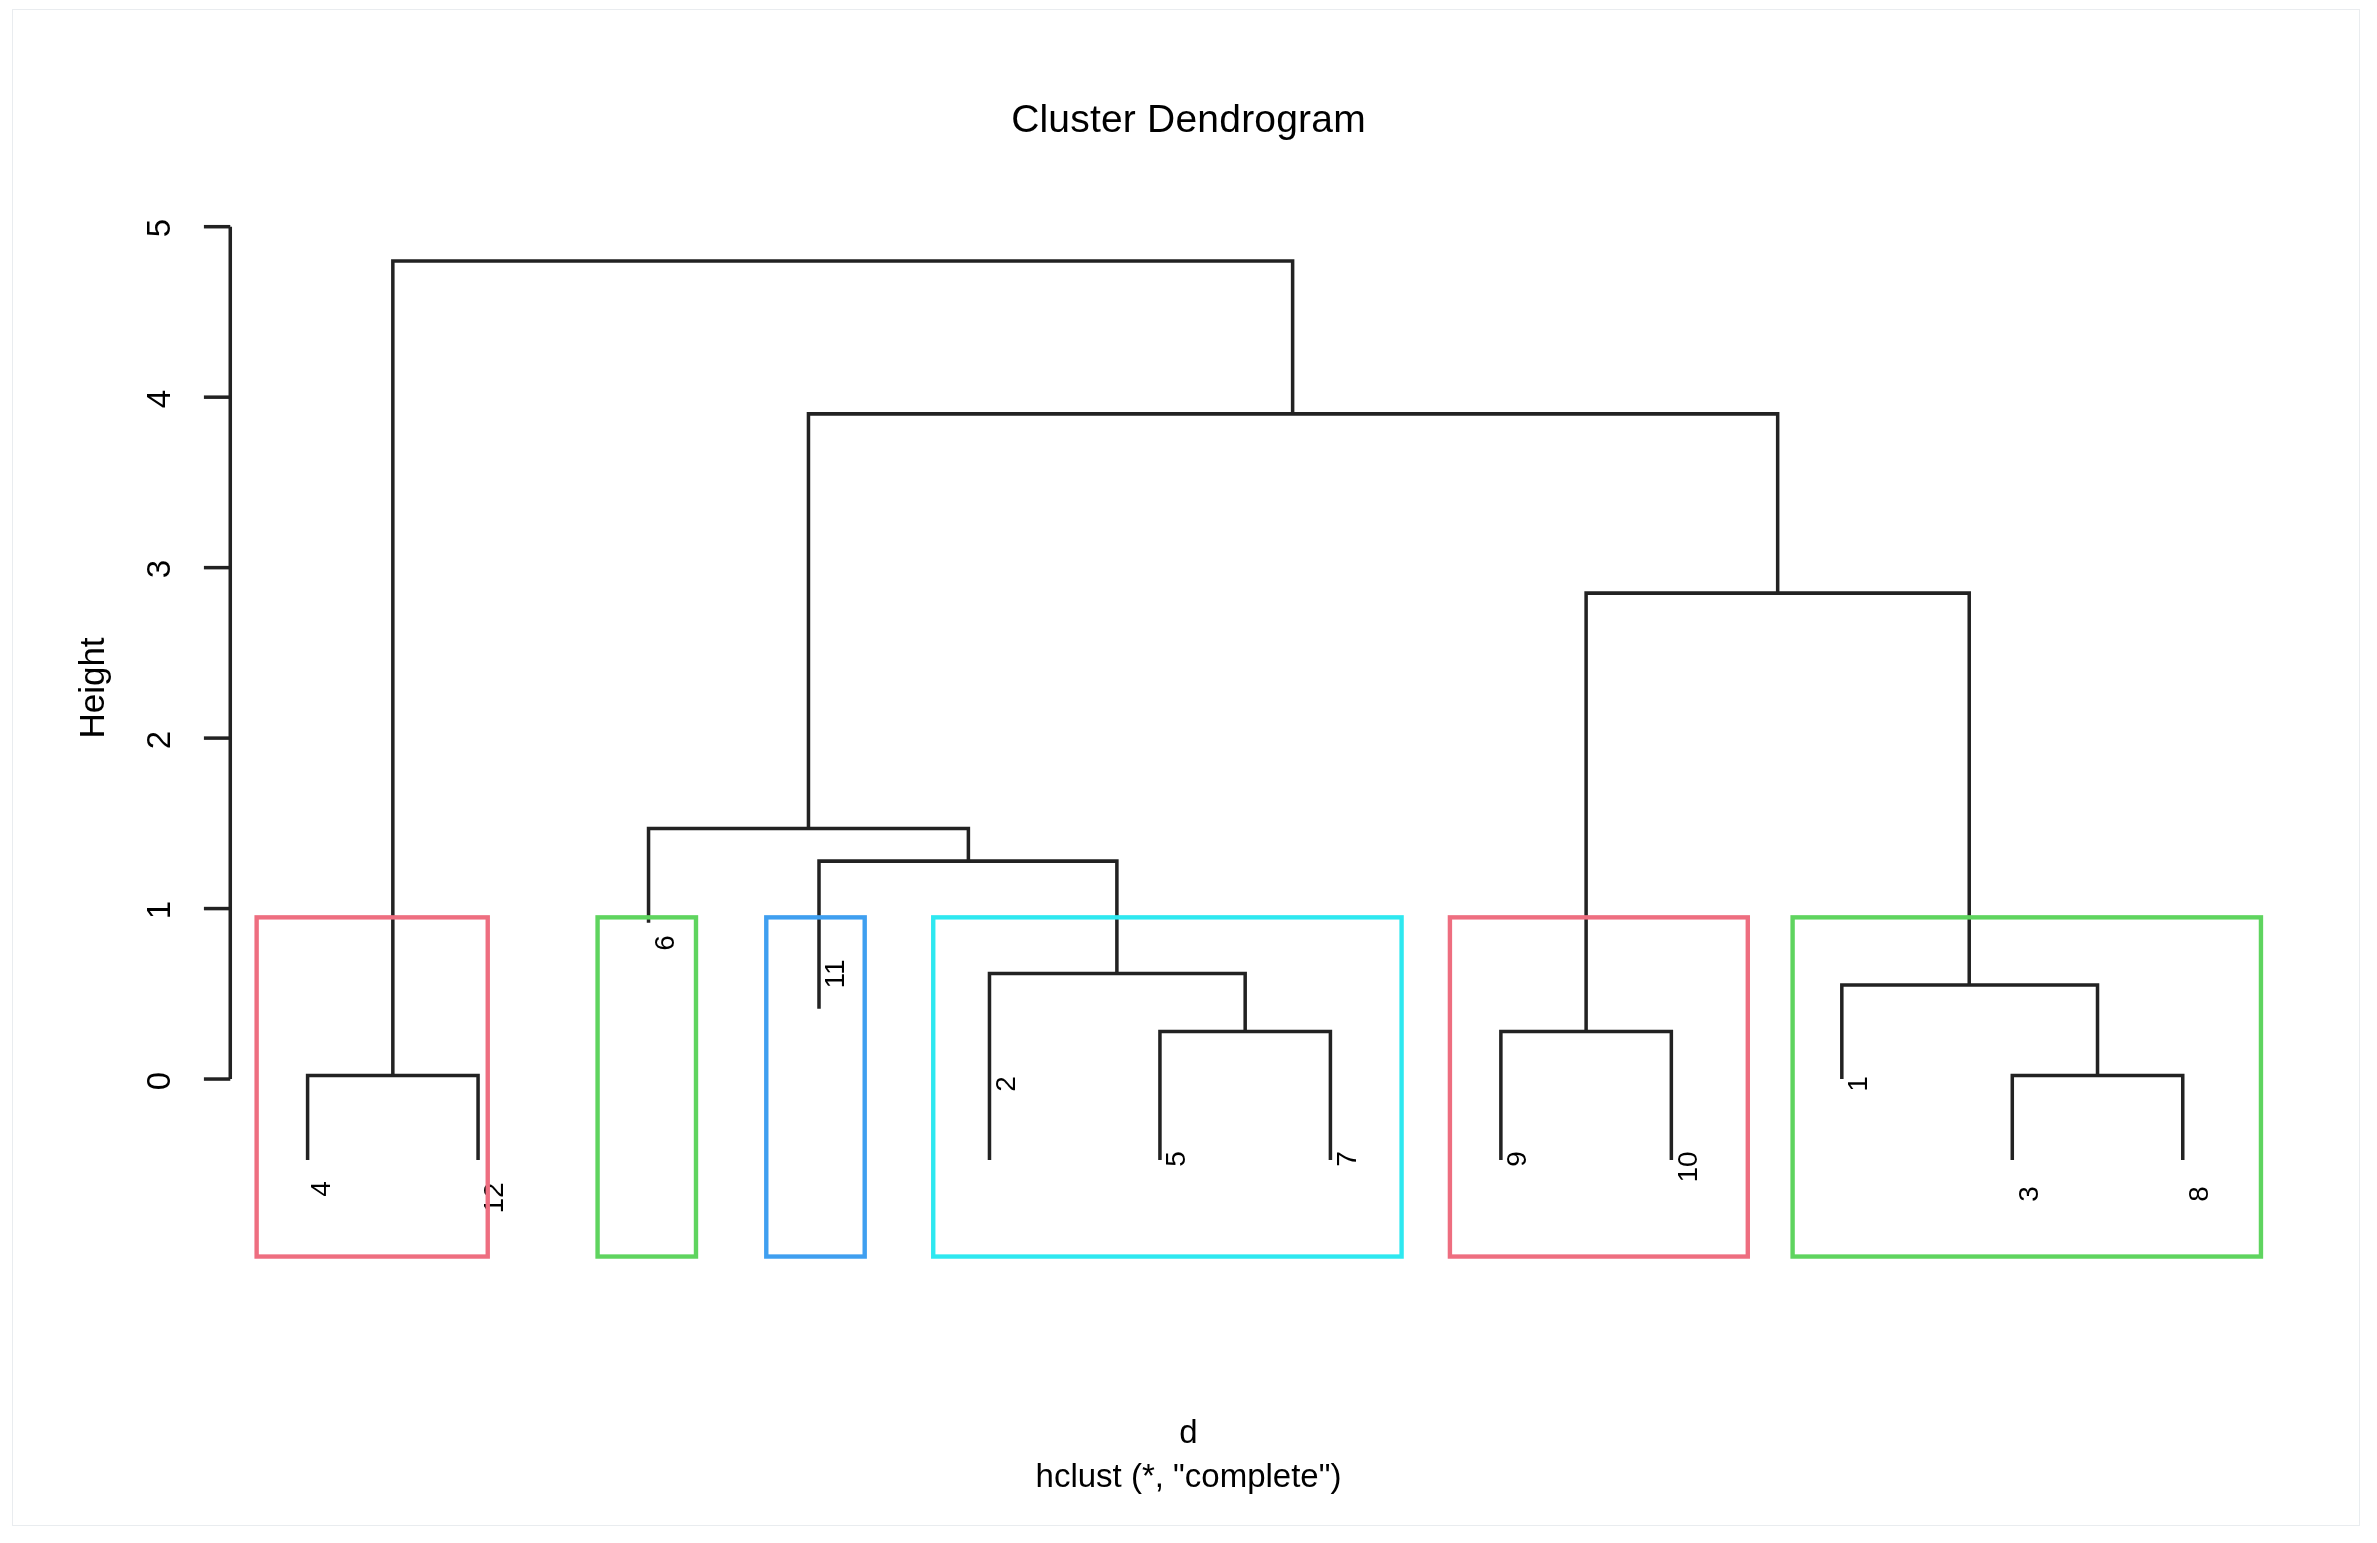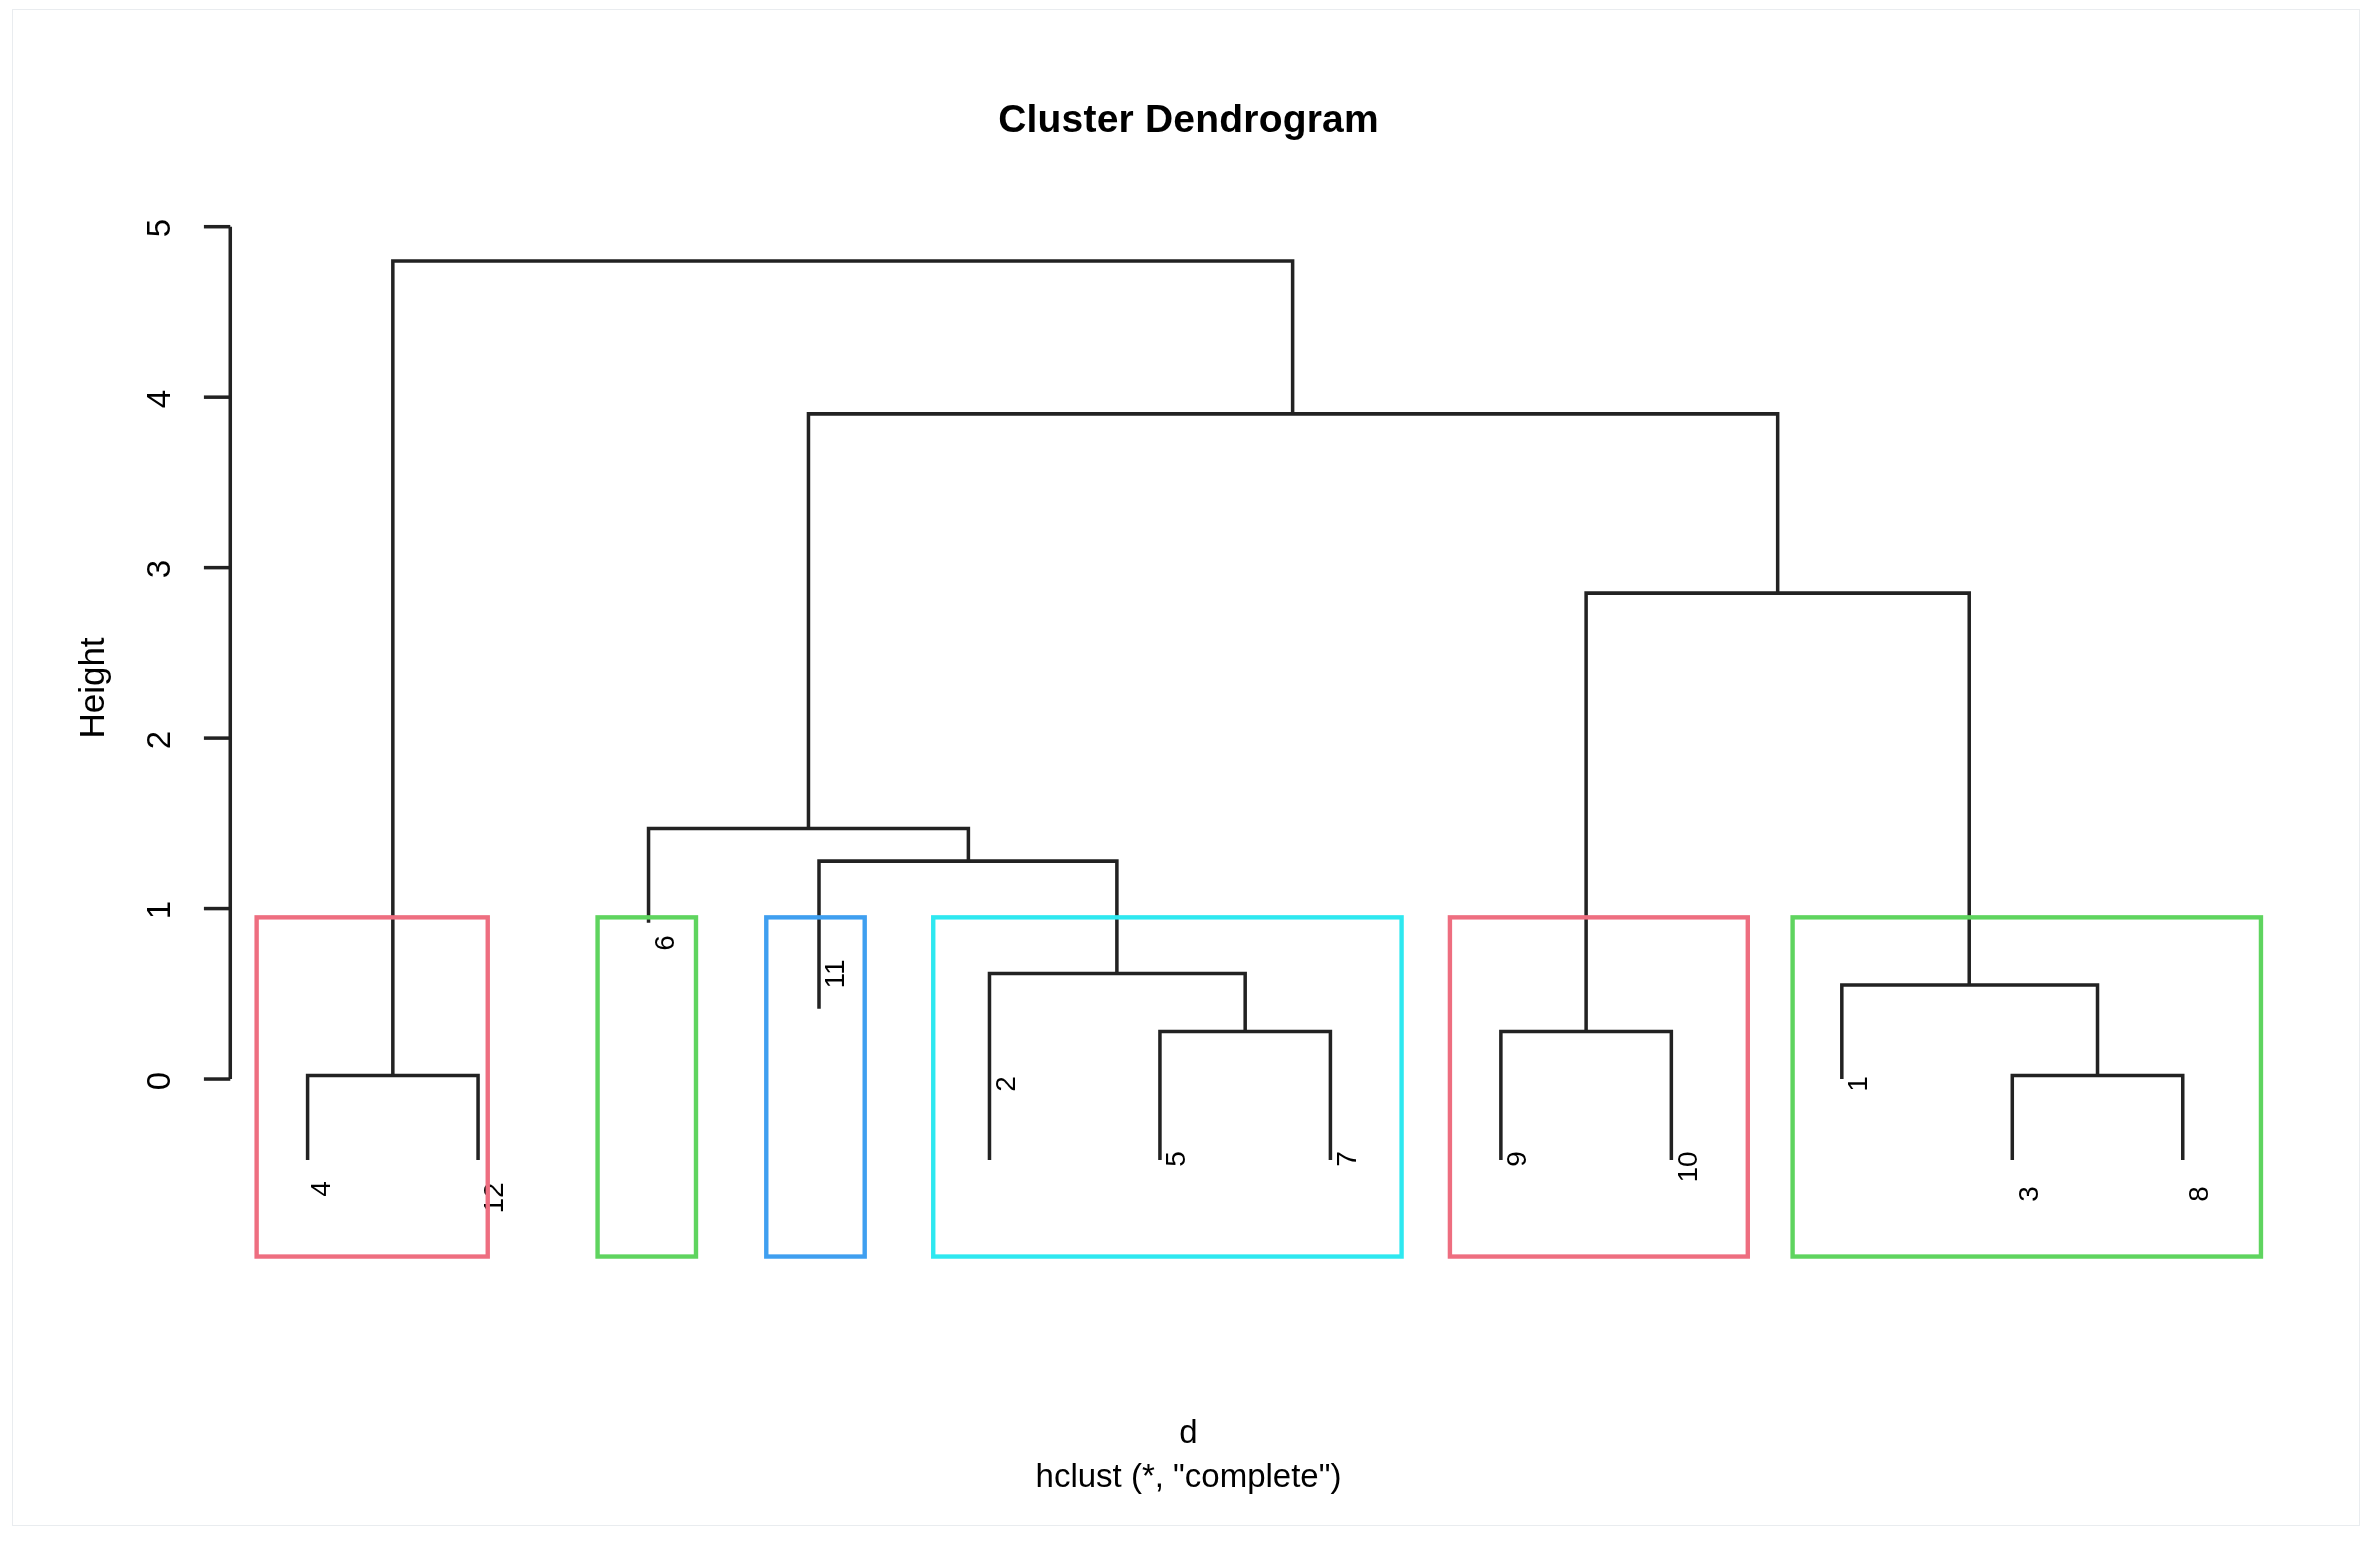--- a/index.html
+++ b/index.html
@@ -1,20 +1,20 @@
 <!DOCTYPE html>
 <html style="font-size:14px"><head>
 <meta charset="utf-8">
 <style>
   html,body{margin:0;padding:0;background:#ffffff;}
   body{width:2377px;height:1543px;font-family:"Liberation Sans",sans-serif;}
   #page{position:relative;width:2377px;height:1543px;background:#ffffff;box-sizing:border-box;}
   #frame{position:absolute;left:12.3px;top:8.8px;width:2348px;height:1517px;border:0.9px solid #e9ecef;background:#ffffff;box-sizing:border-box;}
   #plot{position:absolute;left:0;top:0;width:2377px;height:1543px;}
-  .ttl{position:absolute;width:100%;text-align:center;top:97px;font-size:39px;font-weight:bold;color:#000;letter-spacing:0.2px;}
+  .ttl{position:absolute;width:100%;text-align:center;top:97px;font-size:39px;font-weight:normal;color:#000;letter-spacing:0.2px;}
   .ylab{position:absolute;left:-40px;top:668px;width:264px;text-align:center;font-size:35px;color:#000;
         transform:rotate(-90deg);transform-origin:center center;}
   .xcap1{position:absolute;width:100%;text-align:center;top:1413px;font-size:33px;color:#000;}
   .xcap2{position:absolute;width:100%;text-align:center;top:1457px;font-size:33px;color:#000;}
   .ytk{position:absolute;font-size:33px;color:#000;transform:rotate(-90deg);transform-origin:center center;
        width:53px;text-align:center;}
   .leaf{position:absolute;font-size:28px;color:#000;transform:rotate(-90deg);transform-origin:center center;
         width:79px;text-align:center;}
   svg{position:absolute;left:0;top:0;overflow:visible;}
 </style>

